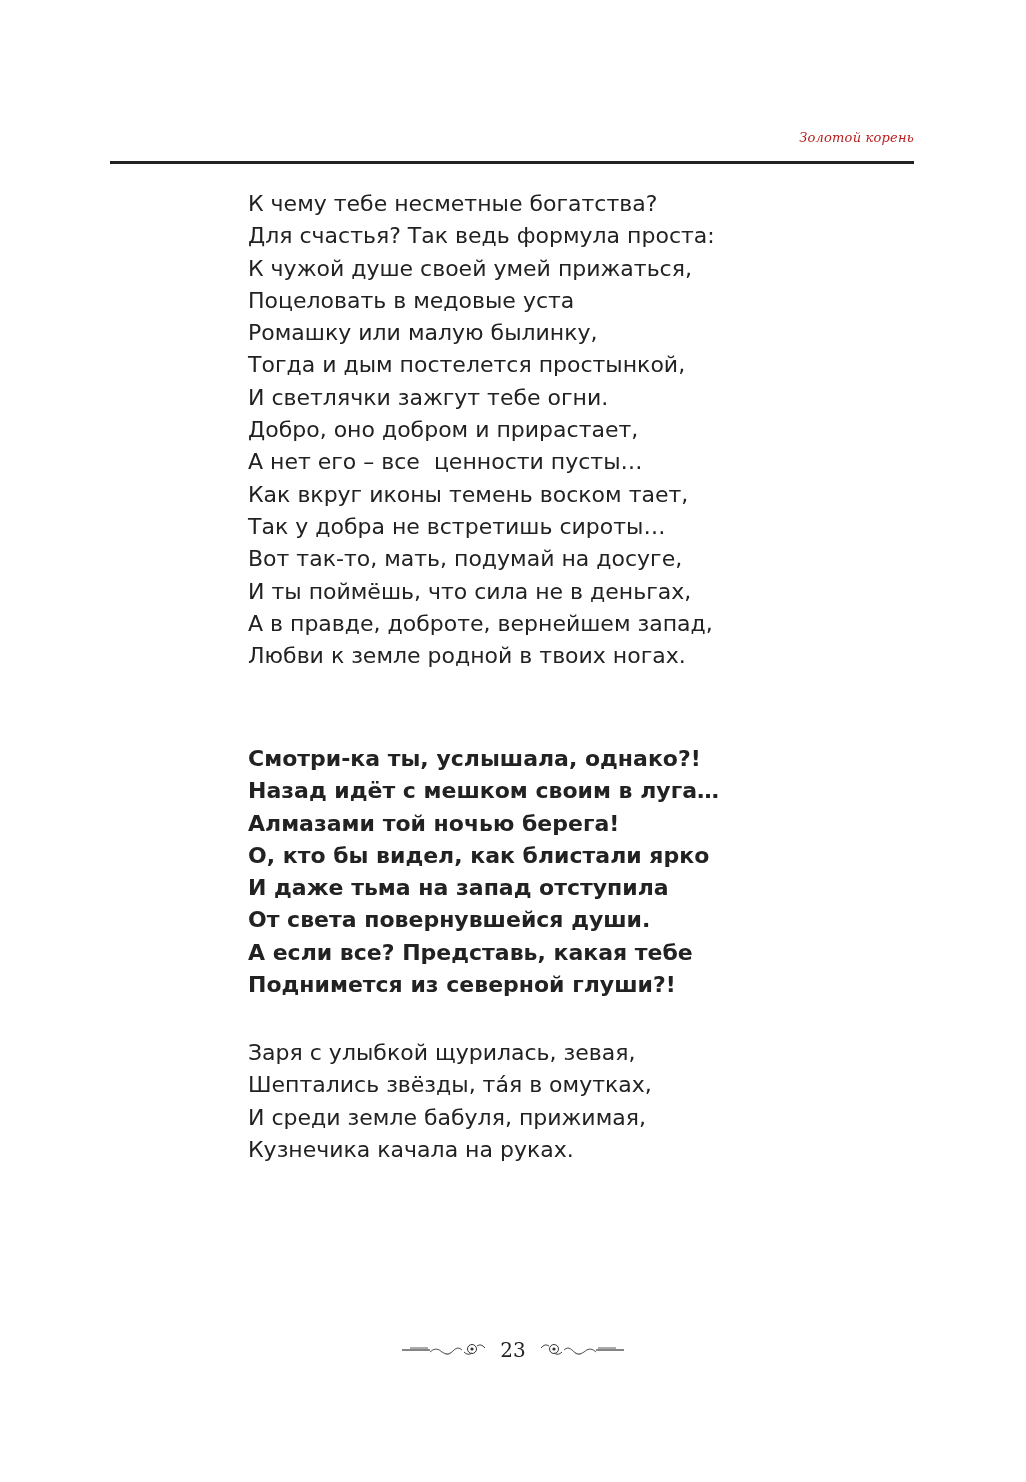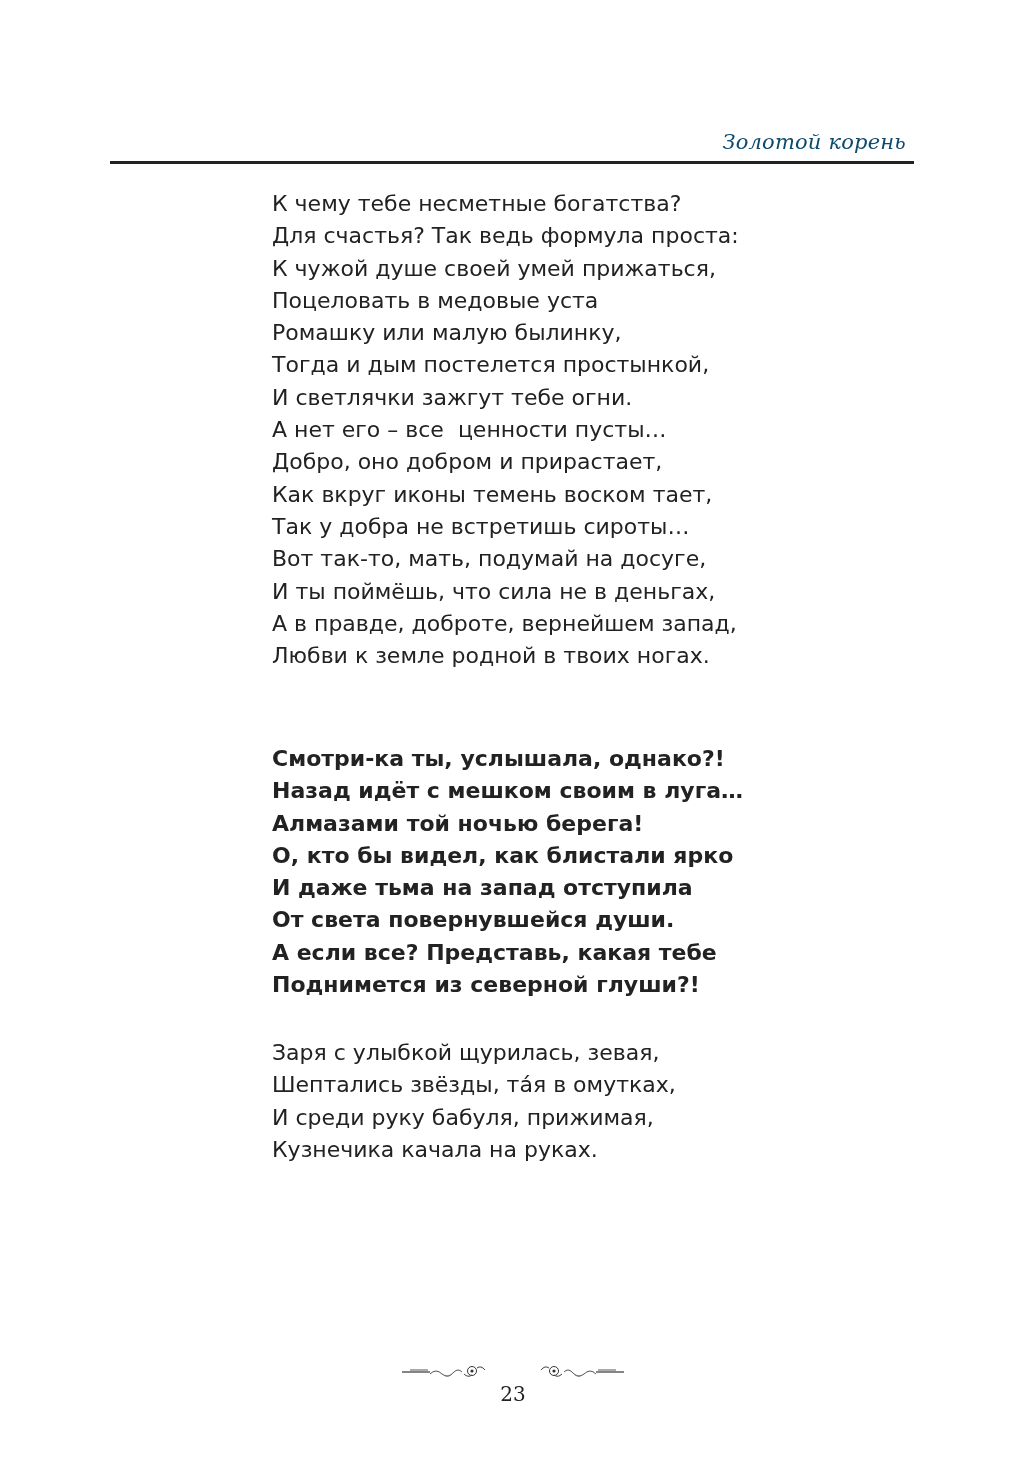--- a/index.html
+++ b/index.html
@@ -1,59 +1,59 @@
 <!DOCTYPE html>
 <html><head>
 <meta charset="utf-8">
 <style>
   html, body { margin:0; padding:0; background:#ffffff; }
   body { width:1026px; height:1482px; position:relative; overflow:hidden; }
   .header-title {
-    position:absolute; right:120px; top:130px;
+    position:absolute; right:112px; top:130px;
     font-family:"DejaVu Serif", serif; font-style:italic;
-    font-size:21px; color:#0c4a6e; letter-spacing:0.2px;
+    font-size:13px; color:#b91c1c; letter-spacing:0.2px;
   }
   .header-rule {
     position:absolute; left:110px; top:161px; width:804px; height:3px;
     background:#222;
   }
   .stanza {
     position:absolute; left:248px;
     font-family:"DejaVu Sans", sans-serif; font-size:22px;
-    color:#222; line-height:32.3px;margin-left:24px;
+    color:#222; line-height:32.3px;
   }
   .stanza .line { white-space:pre; display:block; }
   #stanza-0 { top:188px; }
   #stanza-1 { top:743px;font-weight:bold; }
   #stanza-2 { top:1037px; }
   .footer {
     position:absolute; left:0; width:1026px; top:1338px;
     display:flex; justify-content:center; align-items:center; gap:8px;
   }
   .page-number {
-    font-family:"DejaVu Serif", serif; font-size:20px; color:#222;margin-top:44px;
+    font-family:"DejaVu Serif", serif; font-size:20px; color:#222;
   }
   .ornament { display:block; }
 </style>
 </head>
 <body>
 
 <div class="header-title">Золотой корень</div>
 <div class="header-rule"></div>
 
 <div id="stanza-0" class="stanza">
   <span class="line">К чему тебе несметные богатства?</span>
   <span class="line">Для счастья? Так ведь формула проста:</span>
   <span class="line">К чужой душе своей умей прижаться,</span>
   <span class="line">Поцеловать в медовые уста</span>
   <span class="line">Ромашку или малую былинку,</span>
   <span class="line">Тогда и дым постелется простынкой,</span>
   <span class="line">И светлячки зажгут тебе огни.</span>
+  <span class="line">Добро, оно добром и прирастает,</span>
   <span class="line">А нет его – все  ценности пусты…</span>
-  <span class="line">Добро, оно добром и прирастает,</span>
   <span class="line">Как вкруг иконы темень воском тает,</span>
   <span class="line">Так у добра не встретишь сироты…</span>
   <span class="line">Вот так-то, мать, подумай на досуге,</span>
   <span class="line">И ты поймёшь, что сила не в деньгах,</span>
   <span class="line">А в правде, доброте, вернейшем запад,</span>
   <span class="line">Любви к земле родной в твоих ногах.</span>
 </div>
 
 <div id="stanza-1" class="stanza">
   <span class="line">Смотри-ка ты, услышала, однако?!</span>
@@ -62,21 +62,21 @@
   <span class="line">О, кто бы видел, как блистали ярко</span>
   <span class="line">И даже тьма на запад отступила</span>
   <span class="line">От света повернувшейся души.</span>
   <span class="line">А если все? Представь, какая тебе</span>
   <span class="line">Поднимется из северной глуши?!</span>
 </div>
 
 <div id="stanza-2" class="stanza">
   <span class="line">Заря с улыбкой щурилась, зевая,</span>
   <span class="line">Шептались звёзды, та́я в омутках,</span>
-  <span class="line">И среди руку бабуля, прижимая,</span>
+  <span class="line">И среди земле бабуля, прижимая,</span>
   <span class="line">Кузнечика качала на руках.</span>
 </div>
 
 <div class="footer">
   <svg class="ornament" width="92" height="20" viewBox="0 0 92 20">
     <line x1="2" y1="10" x2="30" y2="10" stroke="#333" stroke-width="1.2"></line>
     <line x1="10" y1="8" x2="28" y2="8" stroke="#aaa" stroke-width="2"></line>
     <path d="M30 12 q6 -6 12 0 q6 5 12 -2 q4 -4 8 0" fill="none" stroke="#555" stroke-width="1"></path>
     <path d="M44 13 q4 3 8 -1" fill="none" stroke="#777" stroke-width="0.8"></path>
     <circle cx="72" cy="9" r="4.5" fill="none" stroke="#333" stroke-width="1"></circle>

